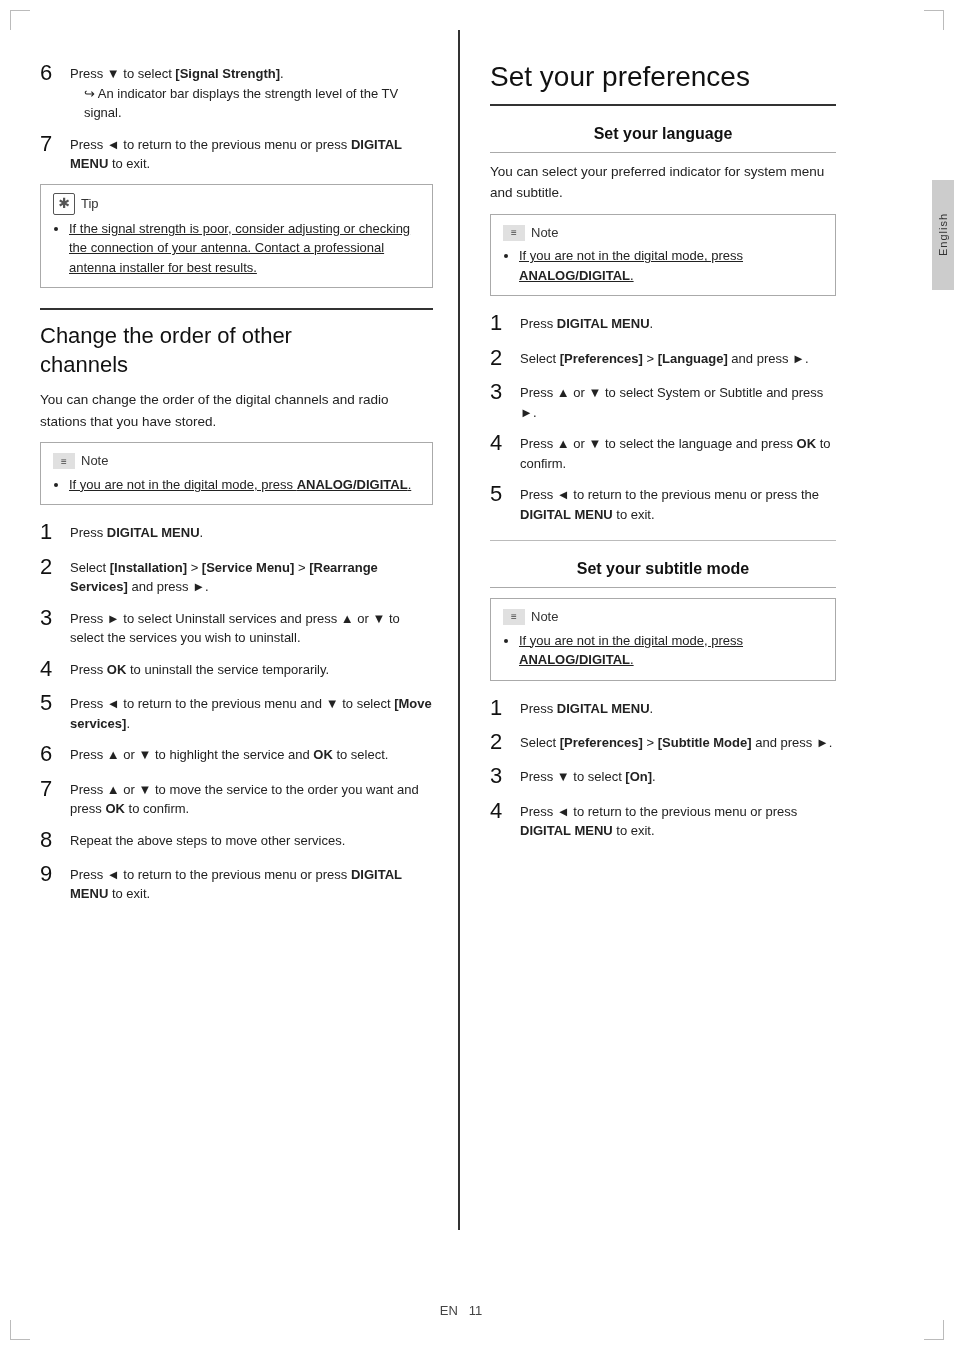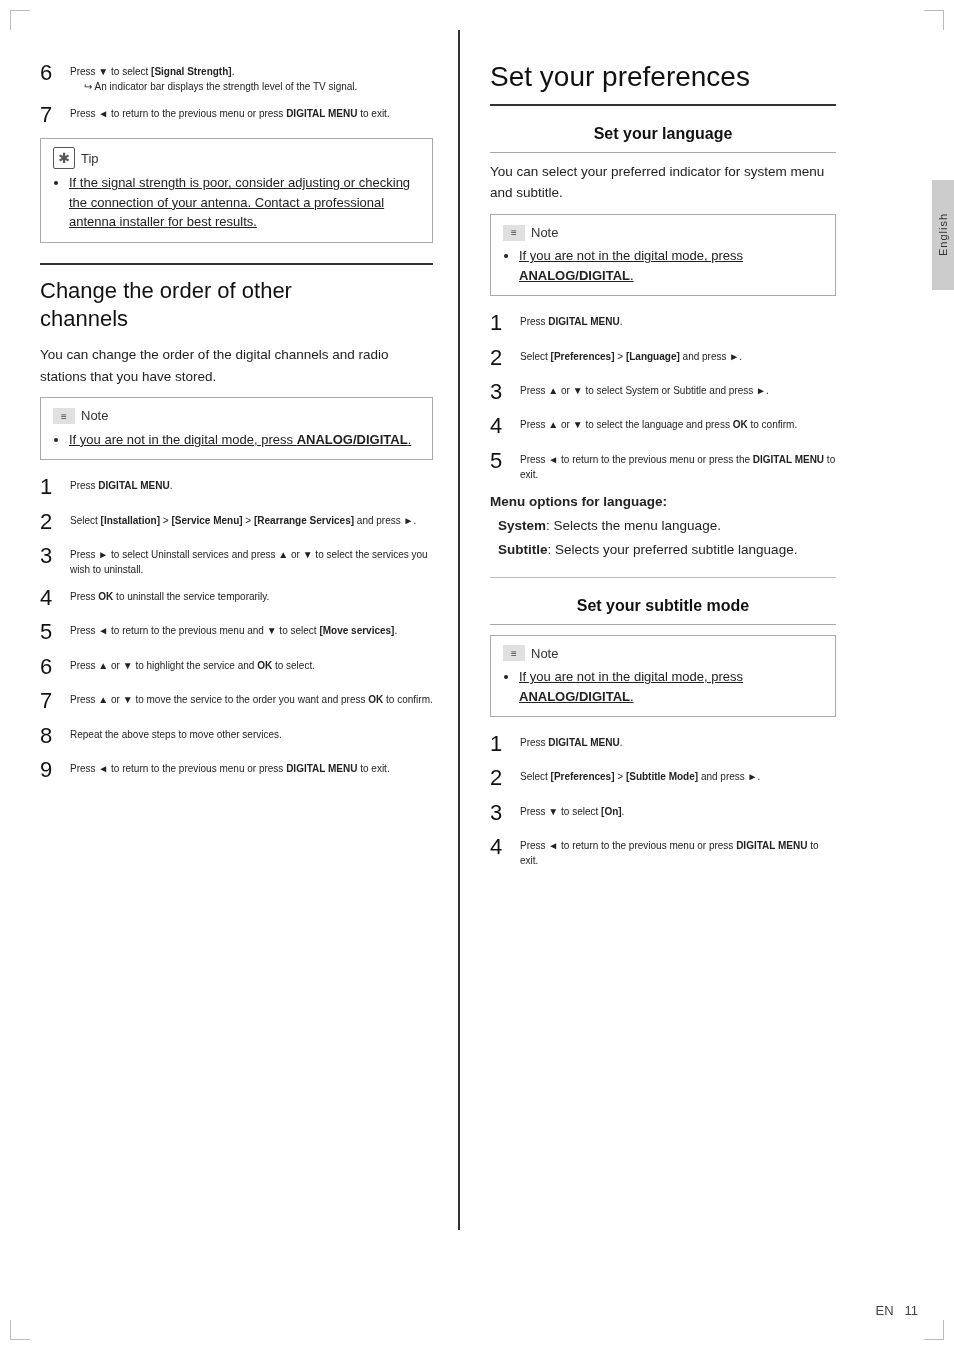--- a/index.html
+++ b/index.html
@@ -155,21 +155,21 @@
       align-items: flex-start;
     }
     .step-num {
       font-size: 22px;
       font-weight: normal;
       color: #111;
       min-width: 30px;
       line-height: 1.2;
     }
     .step-text {
-      font-size: 10px;
+      font-size: 13px;
       line-height: 1.5;
       padding-top: 4px;
       flex: 1;
     }
 
     
     .para {
       font-size: 13.5px;
       line-height: 1.6;
       margin-bottom: 10px;
@@ -190,21 +190,21 @@
       margin-left: 8px;
     }
 
     
     .bottom-bar {
       position: absolute;
       bottom: 30px;
       left: 4px;
       right: 0;
       display: flex;
-      justify-content: flex-end;
+      justify-content: center;
       padding-right: 36px;
       align-items: center;
       font-size: 13px;
       color: #444;
     }
 
     
     .divider {
       border: none;
       border-top: 1px solid #bbb;
@@ -356,29 +356,20 @@
           <li class="step-item">
             <span class="step-num">4</span>
             <span class="step-text">Press <strong>▲</strong> or <strong>▼</strong> to select the language and press <strong>OK</strong> to confirm.</span>
           </li>
           <li class="step-item">
             <span class="step-num">5</span>
             <span class="step-text">Press <strong>◄</strong> to return to the previous menu or press the <strong> DIGITAL MENU</strong> to exit.</span>
           </li>
         </ol>
 
-        <div class="menu-options">
-          <div class="menu-options-title">Menu options for language:</div>
-          <div class="menu-option-item">
-            <strong>System</strong>: Selects the menu language.
-          </div>
-          <div class="menu-option-item">
-            <strong>Subtitle</strong>: Selects your preferred subtitle language.
-          </div>
-        </div>
       </div>
 
       <hr class="divider">
 
       <div>
         <h3 class="sub-section-title">Set your subtitle mode</h3>
 
         <div class="note-box">
           <div class="note-box-header">
             <span class="note-icon">≡</span>

